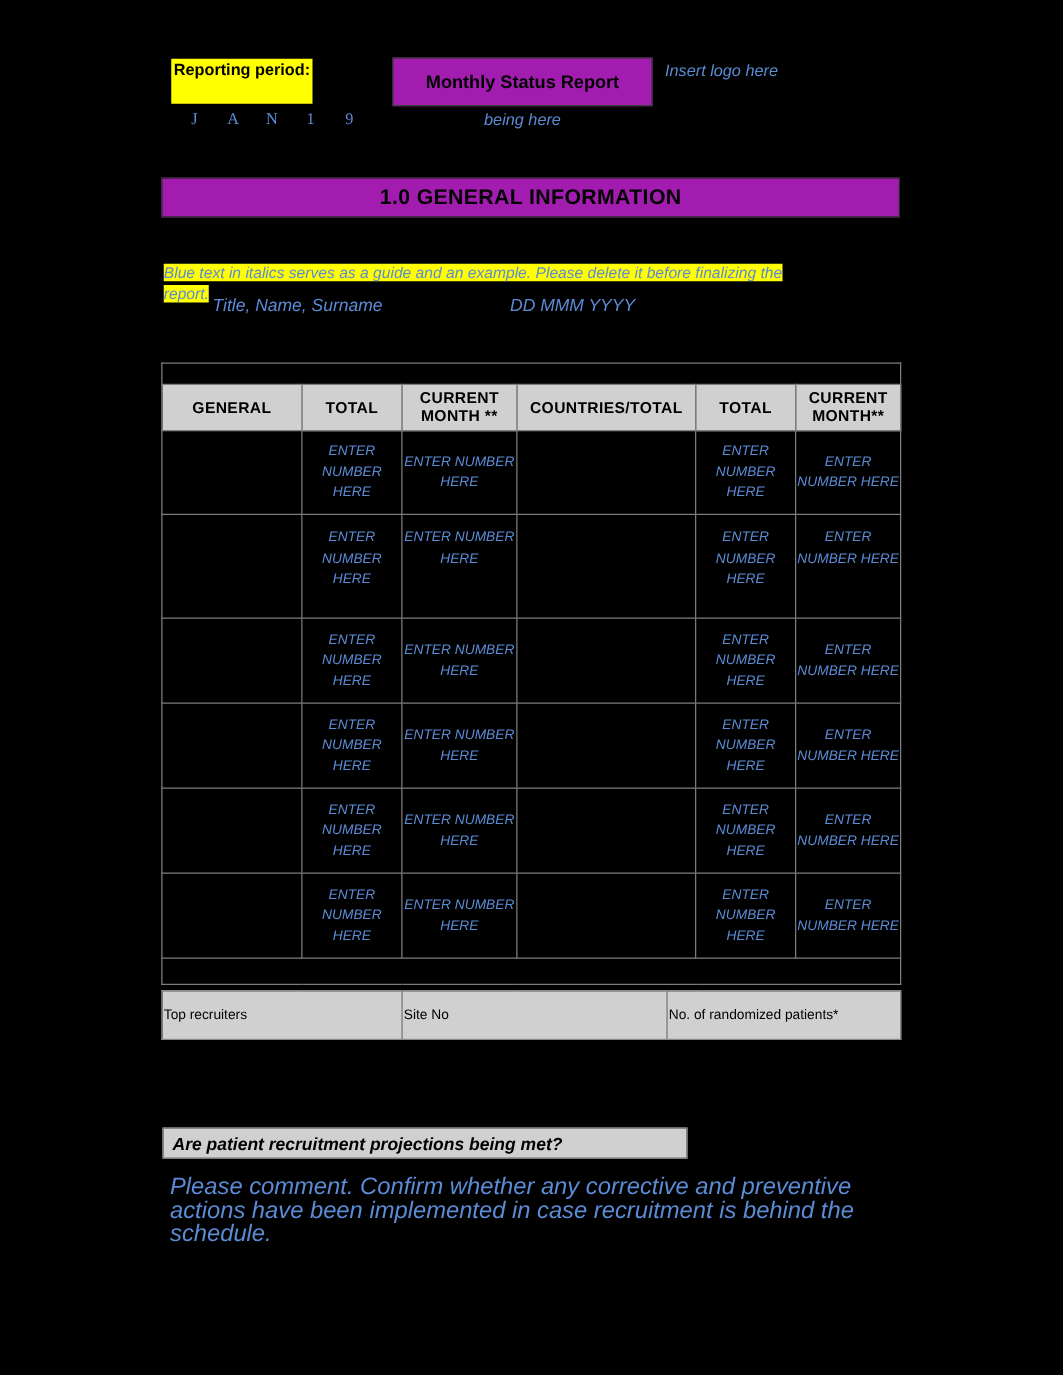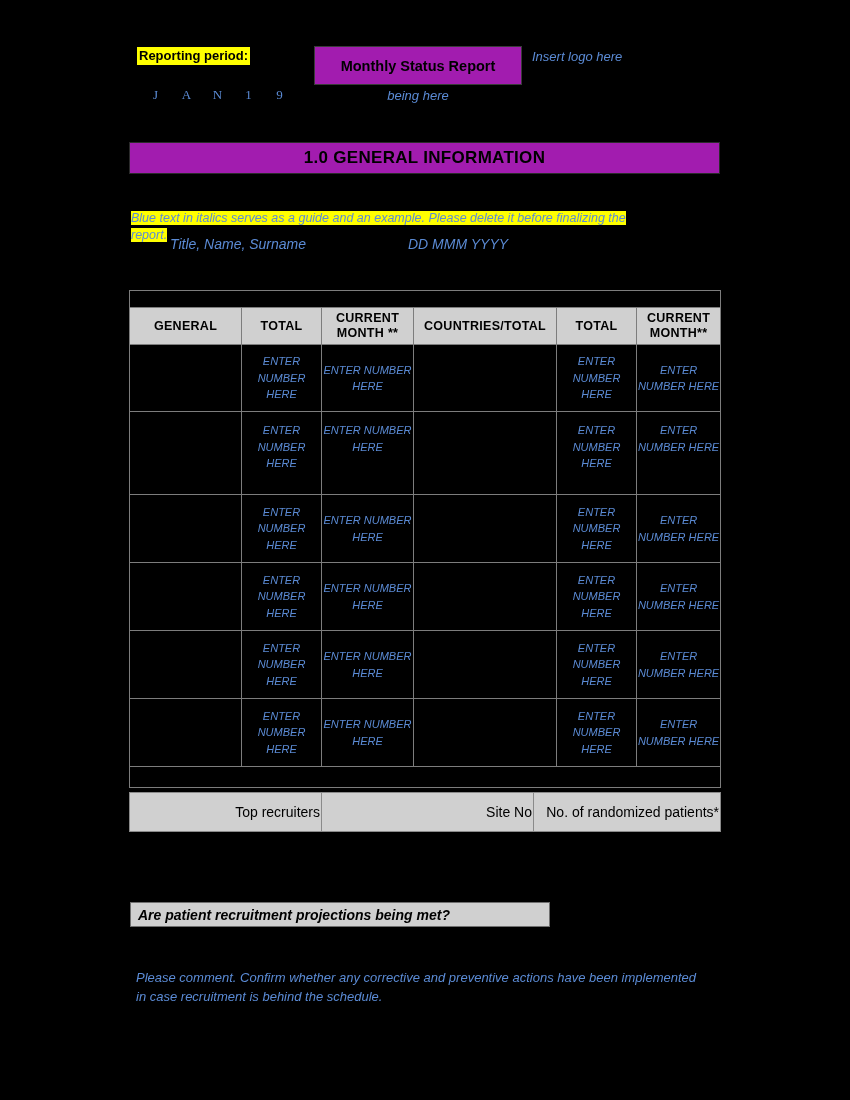--- a/index.html
+++ b/index.html
@@ -32,21 +32,21 @@
 
   
   .reporting-label {
     position: absolute;
     left: 137px;
     top: 47px;
     font-size: 13px;
     font-weight: bold;
     color: #000000;
     background: #ffff00;
-    padding: 1px 2px 2px 2px;
+    padding: 1px 2px 20px 2px;
     line-height: 15px;
     white-space: nowrap;
   }
 
   .period-boxes {
     position: absolute;
     left: 140px;
     top: 86px;
     display: flex;
     gap: 0px;
@@ -204,26 +204,26 @@
     width: 591px;
   }
   table.recruit {
     border-collapse: collapse;
     width: 591px;
     table-layout: fixed;
   }
   table.recruit th {
     background: #d0d0d0;
     border: 1px solid #8a8a8a;
-    font-size: 14px;
+    font-size: 11px;
     font-weight: normal;
     color: #000000;
     height: 36px;
     line-height: 17px;
-    text-align: right;
+    text-align: left;
   }
   table.recruit td {
     border: none;
     height: 26px;
     text-align: center;
     font-size: 13px;
     color: #5b8bd5;
     font-style: italic;
   }
 
@@ -241,23 +241,23 @@
     align-items: center;
     padding-left: 7px;
     font-size: 14px;
     font-weight: bold;
     color: #000000;
     font-style: italic;
   }
   .question-answer {
     position: absolute;
     left: 136px;
-    top: 968px;
+    top: 940px;
     width: 560px;
-    font-size: 13px;
+    font-size: 19px;
     line-height: 19px;
     color: #5b8bd5;
     font-style: italic;
   }
 </style>
 </head>
 <body>
 
 <div class="page">
 

